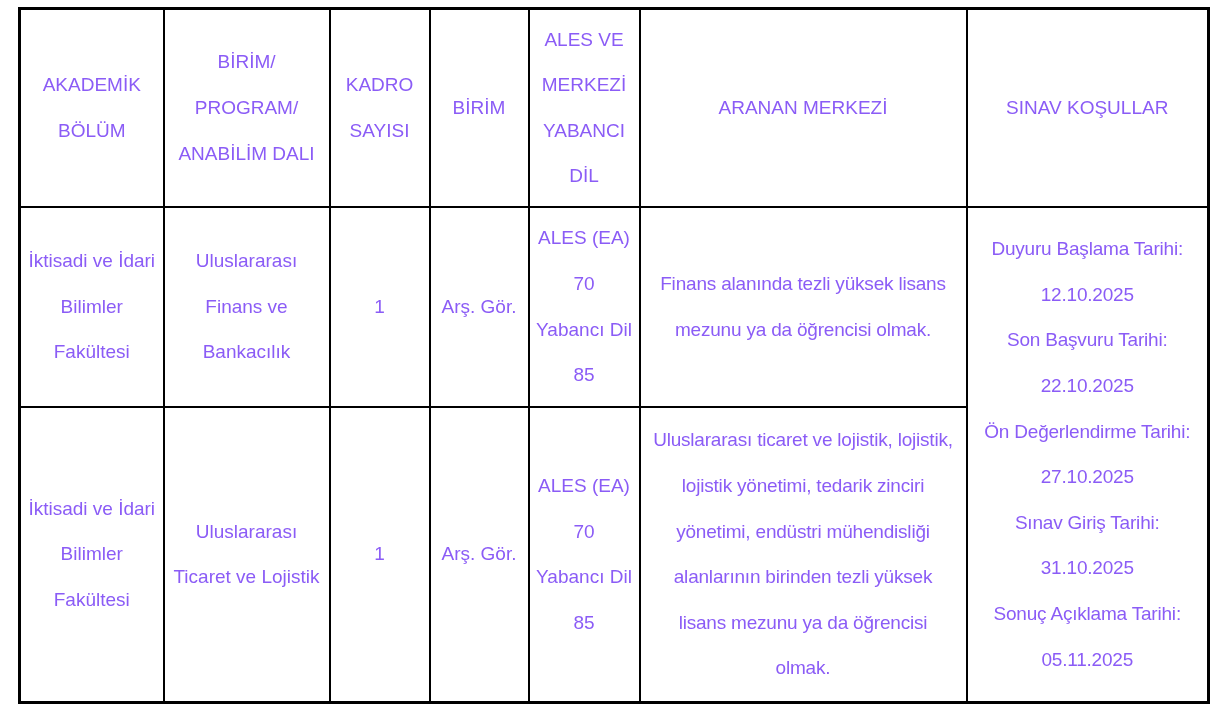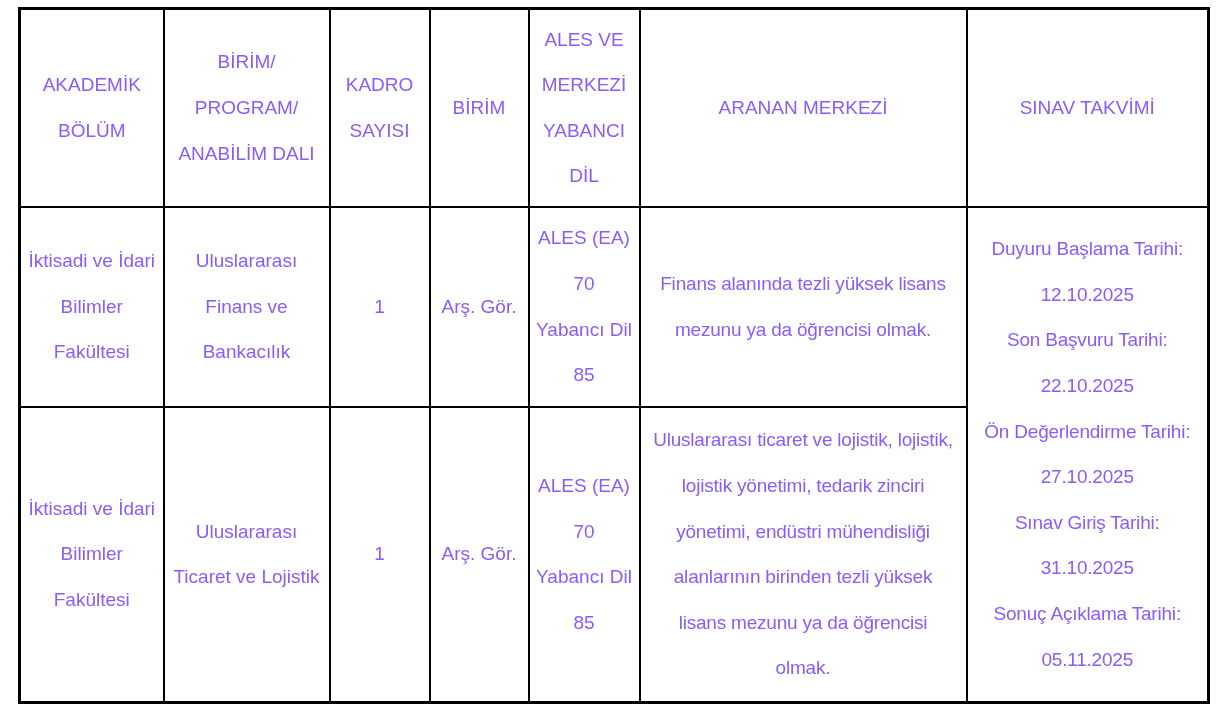--- a/index.html
+++ b/index.html
@@ -75,21 +75,21 @@
 PROGRAM/
 ANABİLİM DALI</th>
         <th>KADRO
 SAYISI</th>
         <th>BİRİM</th>
         <th>ALES VE
 MERKEZİ
 YABANCI
 DİL</th>
         <th>ARANAN MERKEZİ</th>
-        <th>SINAV TAKVİMİ</th>
+        <th>SINAV KOŞULLAR</th>
       </tr>
       <tr class="r-1">
         <td>İktisadi ve İdari
 Bilimler
 Fakültesi</td>
         <td>Uluslararası
 Finans ve
 Bankacılık</td>
         <td>1</td>
         <td>Arş. Gör.</td>

